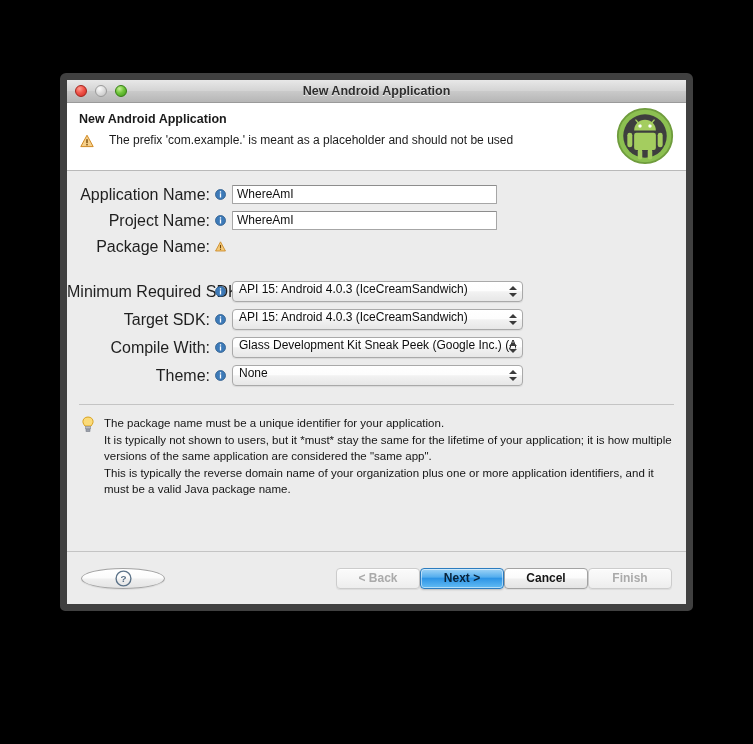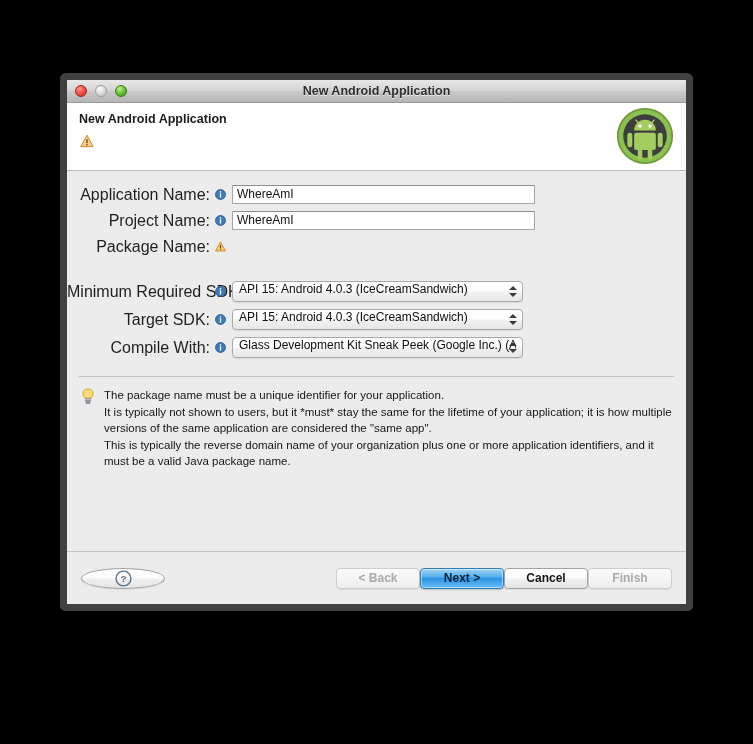--- a/index.html
+++ b/index.html
@@ -146,21 +146,21 @@
   .tf {
     height: 19px;
     box-sizing: border-box;
     background: #ffffff;
     border: 1px solid #a6a6a6;
     border-top-color: #8d8d8d;
     font-size: 12px;
     color: #111;
     padding: 0 4px;
     line-height: 17px;
-    width: 303px;
+    width: 265px;
     border-radius: 1px;
   }
   .tf.focused {
     border: 1px solid #6fa8d8;
     outline: 2px solid #88bbe4;
     outline-offset: 0px;
     box-shadow: 0 0 2px 1px rgba(110,168,216,0.65);
     width: 301px;
   }
 
@@ -297,20 +297,21 @@
   </div>
 
   <div class="header">
     <div class="header-title">New Android Application</div>
     <div class="header-msg">
       <svg class="hint-ico" style="width:14px;height:14px;flex:0 0 14px;margin-top:1px;" viewBox="0 0 14 14">
         <path d="M7 1.2 L13.2 12.6 L0.8 12.6 Z" fill="#f6d08a" stroke="#d08a25" stroke-width="1" stroke-linejoin="round"></path>
         <rect x="6.3" y="5.2" width="1.4" height="4" fill="#7a4a08"></rect>
         <rect x="6.3" y="10" width="1.4" height="1.4" fill="#7a4a08"></rect>
       </svg>
+      <div class="header-msg-text">The prefix 'com.example.' is meant as a placeholder and should not be used</div>
     </div>
     <svg class="droid" viewBox="0 0 64 64">
       <circle cx="32" cy="32" r="30" fill="#8cc051" stroke="#6f9c3d" stroke-width="2"></circle>
       <circle cx="32" cy="32" r="24" fill="#3e3e3e"></circle>
       <path d="M20 26 a12 12 0 0 1 24 0 z" fill="#a4cd5f"></path>
       <circle cx="26.5" cy="21" r="1.9" fill="#ffffff"></circle>
       <circle cx="37.5" cy="21" r="1.9" fill="#ffffff"></circle>
       <line x1="22" y1="14.5" x2="25.5" y2="18.5" stroke="#a4cd5f" stroke-width="1.6" stroke-linecap="round"></line>
       <line x1="42" y1="14.5" x2="38.5" y2="18.5" stroke="#a4cd5f" stroke-width="1.6" stroke-linecap="round"></line>
       <rect x="20" y="28.5" width="24" height="19" rx="2.5" fill="#a4cd5f"></rect>
@@ -393,20 +394,35 @@
       </svg>
       <div class="pop">
         <span class="pop-label">Glass Development Kit Sneak Peek (Google Inc.) (API 15)</span>
         <span class="stepper">
           <span class="arr-up"></span>
             <span class="arr-dn"></span>
         </span>
       </div>
     </div>
 
+    <div class="row dd">
+      <div class="lbl">Theme:</div>
+      <svg class="hint-ico" viewBox="0 0 11 11">
+        <circle cx="5.5" cy="5.5" r="5" fill="#3d7ab8" stroke="#2c5b8a" stroke-width="0.8"></circle>
+        <rect x="4.85" y="4.3" width="1.3" height="4.2" fill="#ffffff"></rect>
+        <rect x="4.85" y="2.2" width="1.3" height="1.4" fill="#ffffff"></rect>
+      </svg>
+      <div class="pop">
+        <span class="pop-label">None</span>
+        <span class="stepper">
+          <span class="arr-up"></span>
+            <span class="arr-dn"></span>
+        </span>
+      </div>
+    </div>
   </div>
 
   <div class="tip-sep"></div>
 
   <div class="tip-area">
     <svg style="width:14px;height:17px;flex:0 0 14px;margin-top:1px;" viewBox="0 0 14 17">
       <path d="M7 1 C3.8 1 1.9 3.2 1.9 5.6 C1.9 7.6 3.3 8.8 3.9 10 L10.1 10 C10.7 8.8 12.1 7.6 12.1 5.6 C12.1 3.2 10.2 1 7 1 Z" fill="#fbdb7a" stroke="#d9a320" stroke-width="1"></path>
       <rect x="4.3" y="10.4" width="5.4" height="2.4" fill="#b9bcc4" stroke="#8d9099" stroke-width="0.6"></rect>
       <rect x="5" y="13" width="4" height="2.6" fill="#9aa0ab" stroke="#7b808a" stroke-width="0.6"></rect>
     </svg>

